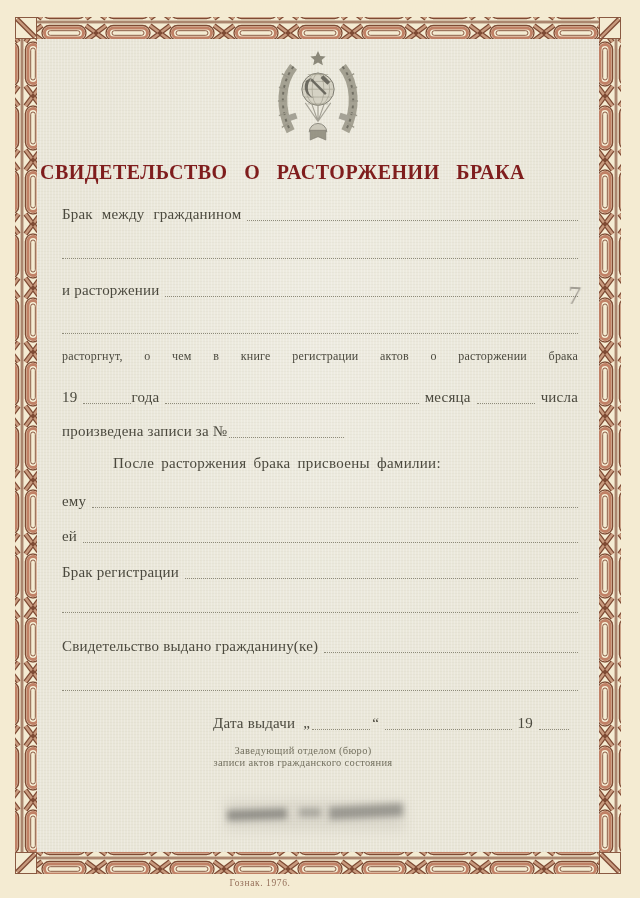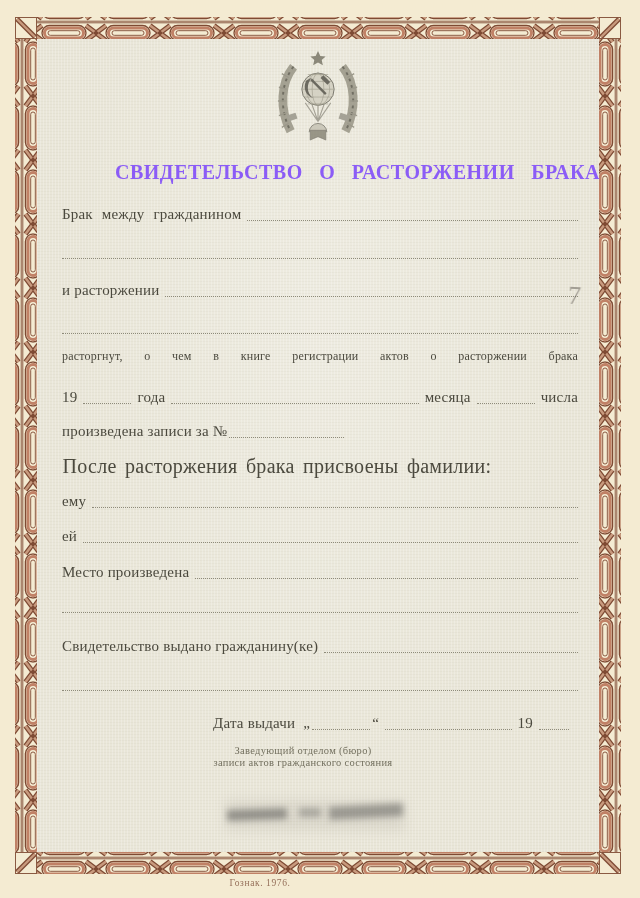--- a/index.html
+++ b/index.html
@@ -25,39 +25,39 @@
   
   .watermark{
     position:absolute; left:0; top:99px; width:640px; z-index:3;
     text-align:center; white-space:nowrap;
     font-family:"DejaVu Serif",serif; font-weight:bold; font-size:46px; letter-spacing:7px;
     color:rgba(251,247,237,.85); text-shadow:0 0 2px rgba(186,172,142,.55);
   }
   
   .title{
     position:absolute; left:40px; top:161px; width:560px; z-index:5;
-    text-align:right; font-weight:bold; font-size:20px;
-    letter-spacing:.5px; word-spacing:11px; color:#8b5cf6;
+    text-align:left; font-weight:bold; font-size:20px;
+    letter-spacing:.5px; word-spacing:11px; color:#7f1d1d;
   }
   
   .row{position:absolute; left:62px; width:516px; display:flex; align-items:flex-end; font-size:15px; letter-spacing:.2px; z-index:5;}
   .lbl{white-space:nowrap; line-height:19px;}
   .fill{border-bottom:1px dotted #8e8b7a; height:5px; margin:0 0 3px 6px; flex:1 1 auto;}
   .fill.nogap{margin-left:2px;}
   .f48{flex:0 0 48px;} .f58{flex:0 0 58px;} .f115{flex:0 0 115px;} .f30{flex:0 0 30px;}
   .spacer{flex:1 1 auto;}
   .rule{position:absolute; left:62px; width:516px; border-top:1px dotted #8e8b7a; height:0; z-index:5;}
   .para{
     position:absolute; left:62px; width:516px; z-index:5;
     font-size:12px; letter-spacing:.2px;
     text-align:justify; text-align-last:justify;
   }
   .heading{
     position:absolute; left:62px; top:455px; width:430px; z-index:5;
-    text-align:center; font-size:20px; letter-spacing:.3px; word-spacing:3px;
+    text-align:center; font-size:15px; letter-spacing:.3px; word-spacing:3px;
   }
   .ws5{word-spacing:5px;}
   
   .sig{position:absolute; left:153px; top:745px; width:300px; z-index:5; text-align:center;
        font-size:10.5px; line-height:12px; letter-spacing:.3px; color:#73705f;}
   
   .serial{position:absolute; left:225px; top:800px; width:180px; height:34px; z-index:5;}
   .serial div{position:absolute;}
   .smear{left:0; top:0; width:180px; height:30px; background:#9a948c; opacity:.18; filter:blur(6px);}
   .b1{left:2px;  top:9px; width:60px; height:11px; background:#4e4e4c; opacity:.5;  filter:blur(3px); transform:rotate(-2deg);}
@@ -184,21 +184,21 @@
     <span class="lbl">и расторжении</span>
     <span class="fill"></span>
   </div>
   <div class="rule" style="top:333px"></div>
 
   <div class="para" style="top:349px">расторгнут, о чем в книге регистрации актов о расторжении брака</div>
 
   <div class="row" style="top:388px">
     <span class="lbl">19</span>
     <span class="fill f48"></span>
-    <span class="lbl" style="margin-left:6px">года</span>
+    <span class="lbl" style="">года</span>
     <span class="fill"></span>
     <span class="lbl" style="margin-left:6px">месяца</span>
     <span class="fill f58"></span>
     <span class="lbl" style="margin-left:6px">числа</span>
   </div>
 
   <div class="row" style="top:422px">
     <span class="lbl">произведена записи за №</span>
     <span class="fill f115 nogap"></span>
     <span class="spacer"></span>
@@ -208,21 +208,21 @@
 
   <div class="row" style="top:492px">
     <span class="lbl">ему</span>
     <span class="fill"></span>
   </div>
   <div class="row" style="top:527px">
     <span class="lbl">ей</span>
     <span class="fill"></span>
   </div>
   <div class="row" style="top:563px">
-    <span class="lbl">Место произведена</span>
+    <span class="lbl">Брак регистрации</span>
     <span class="fill"></span>
   </div>
   <div class="rule" style="top:612px"></div>
 
   <div class="row" style="top:637px">
     <span class="lbl">Свидетельство выдано гражданину(ке)</span>
     <span class="fill"></span>
   </div>
   <div class="rule" style="top:690px"></div>
 

